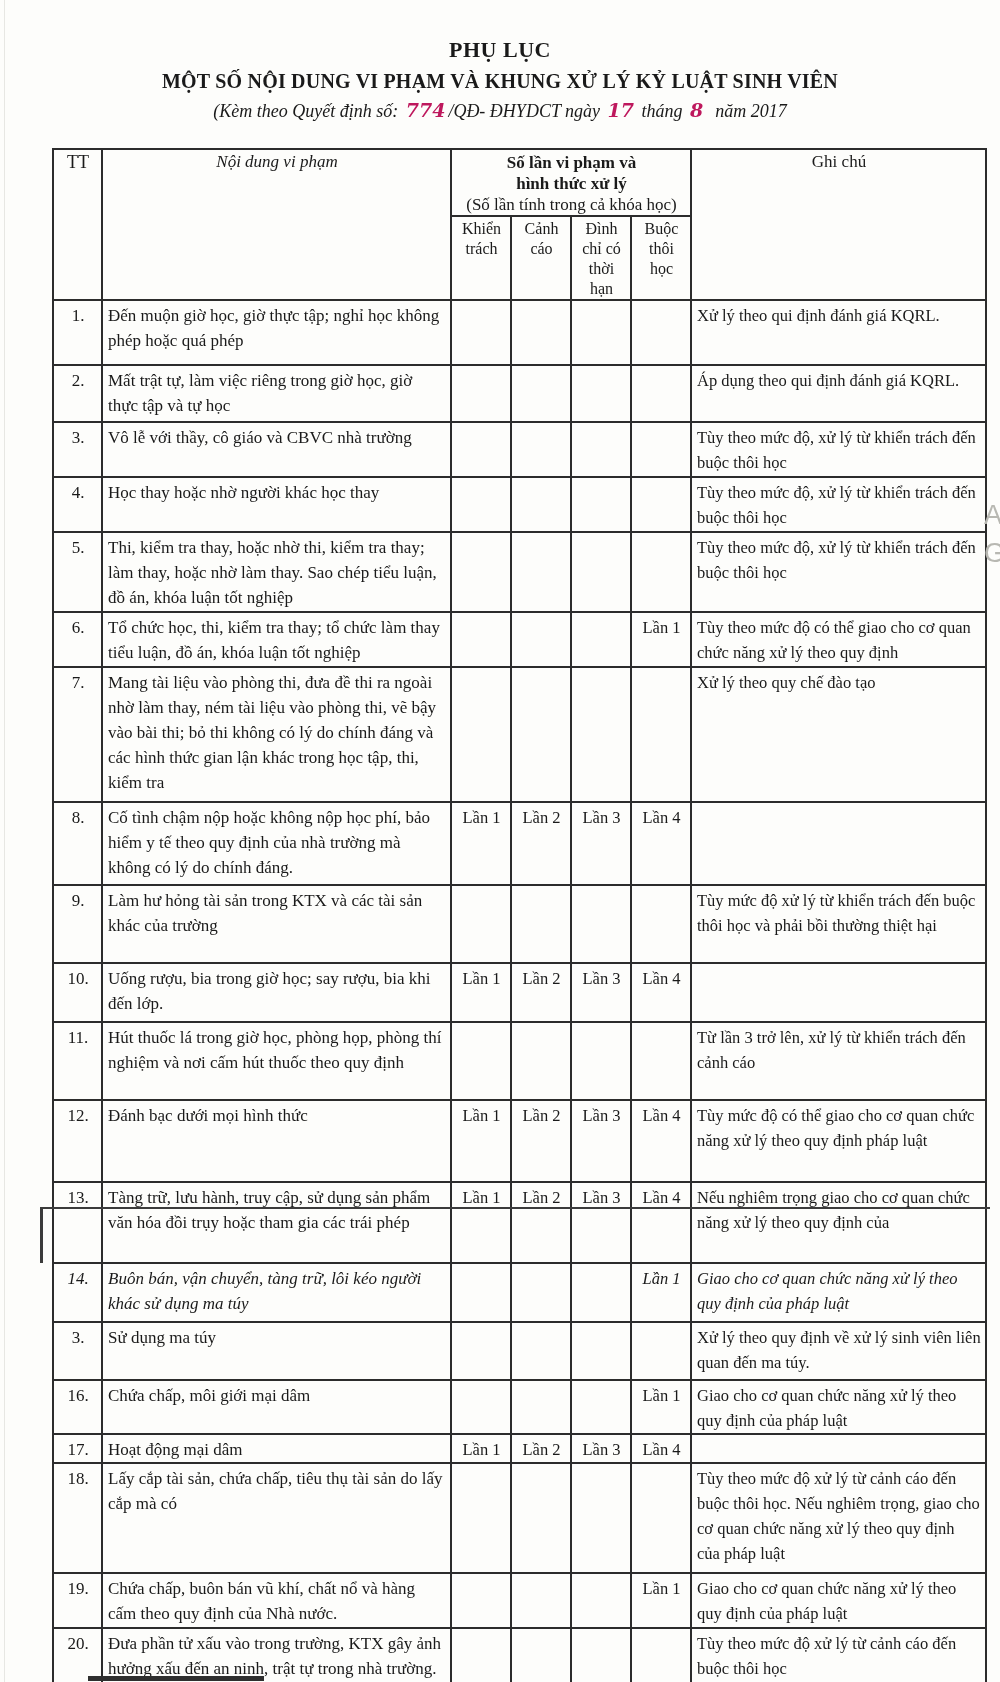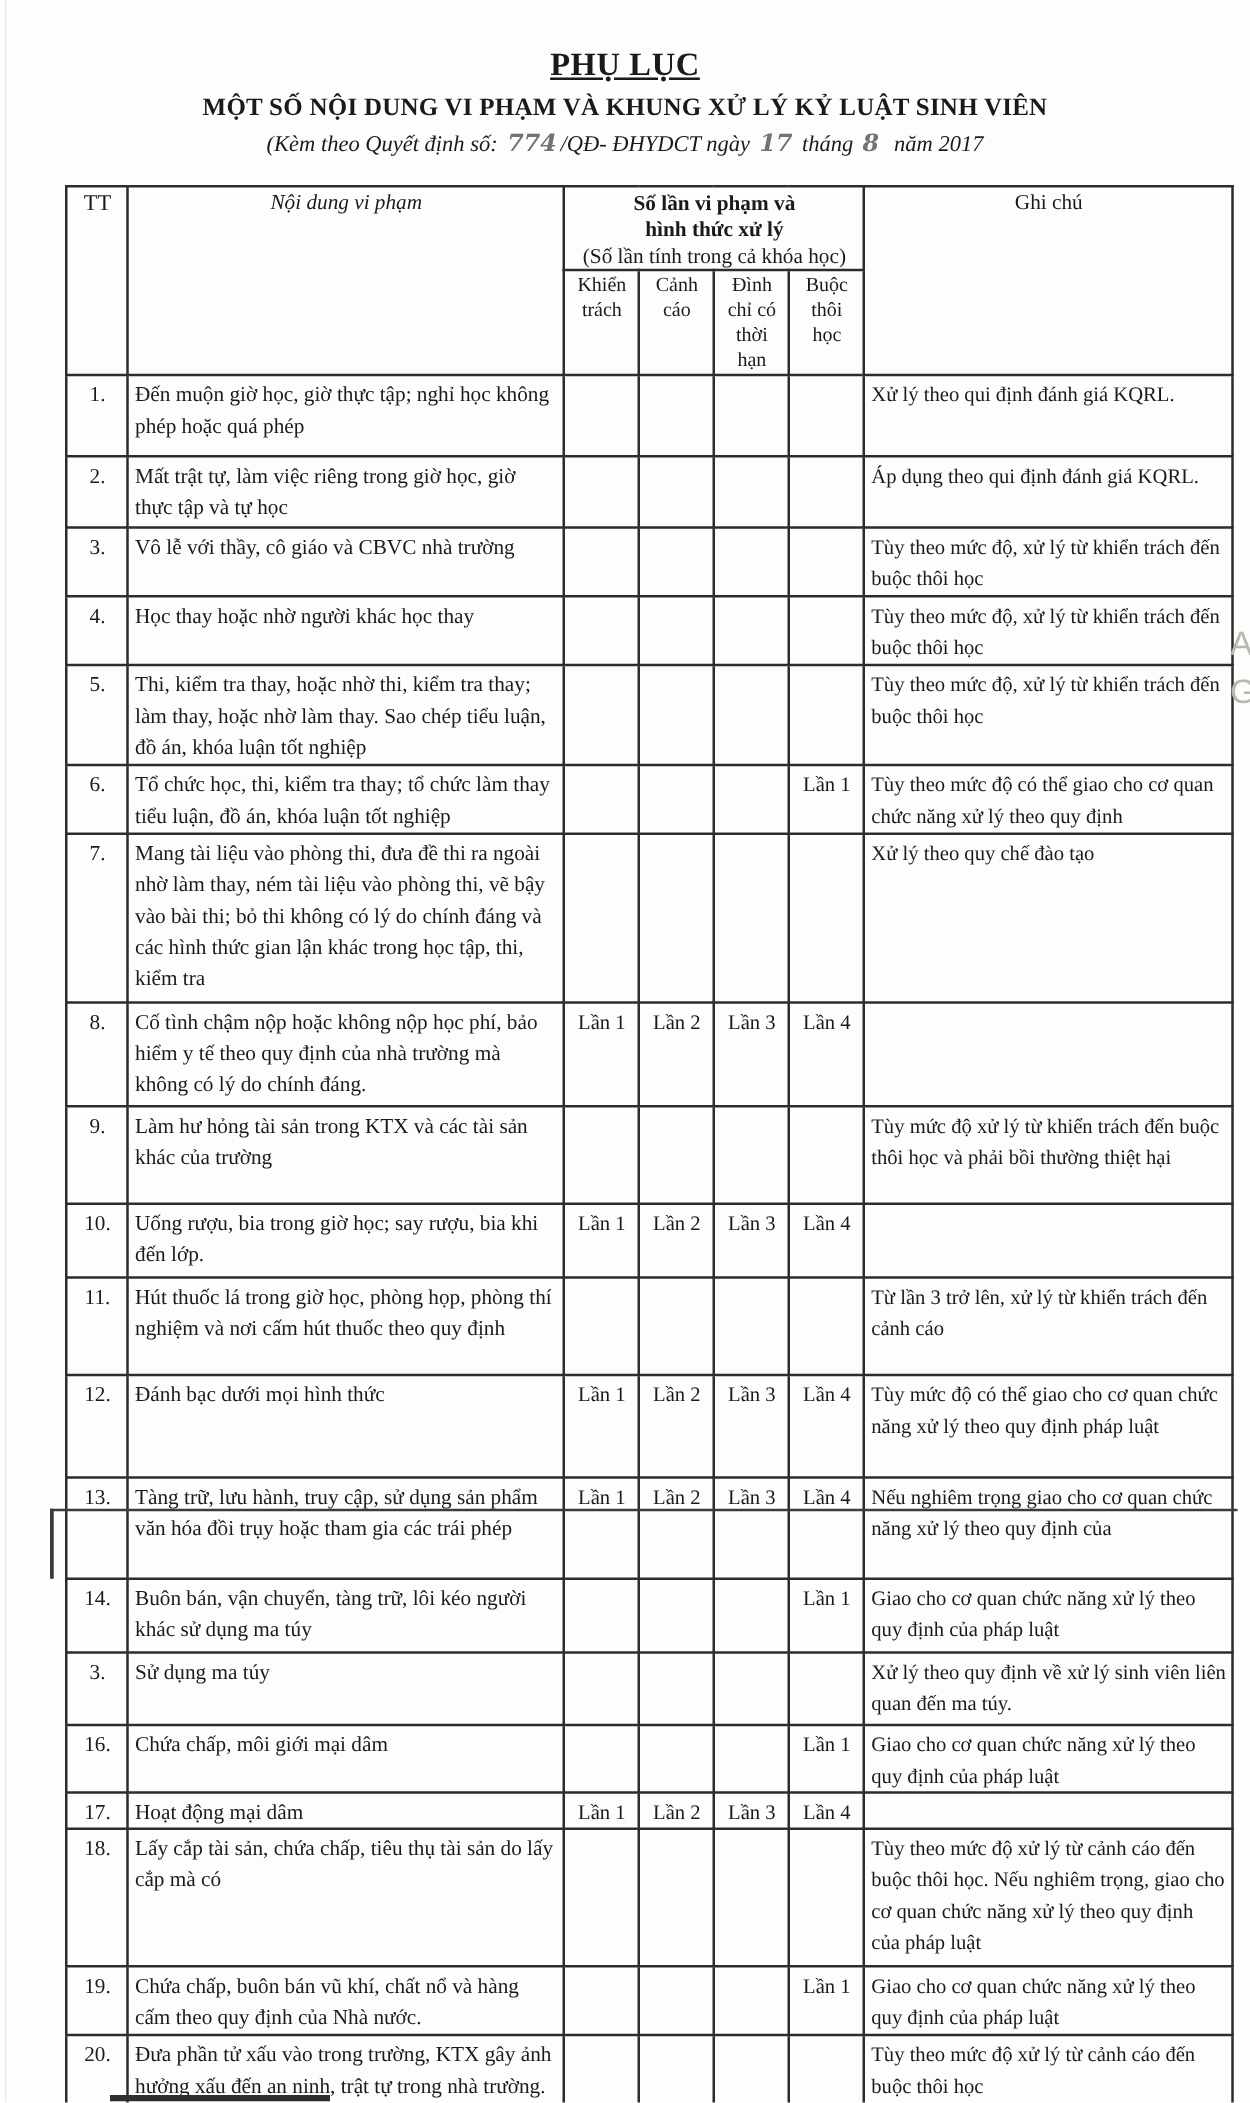--- a/index.html
+++ b/index.html
@@ -8,25 +8,25 @@
     background:#ffffff;
     font-family:"Liberation Serif", serif;
     color:#1a1a1a;
     overflow:hidden;
   }
   .page{position:absolute;inset:0;background:#fdfdfb;}
   .edge-line{position:absolute;left:4px;top:0;width:1px;height:100%;background:#e7e7e3;}
 
   
   .title-block{position:absolute;top:36px;left:0;width:100%;text-align:center;line-height:1.25;}
-  .t1{font-size:26px;font-weight:bold;letter-spacing:.5px;text-decoration:underline;}
+  .t1{font-size:22px;font-weight:bold;letter-spacing:.5px;}
   .t2{font-size:20px;font-weight:bold;margin-top:5px;letter-spacing:.2px;}
   .t3{font-size:18px;font-style:italic;margin-top:5px;}
   .t4{font-size:18px;font-style:italic;margin-top:1px;}
-  .hand{color:#737373;font-family:"DejaVu Serif",serif;font-size:19px;padding:0 3px;font-style:italic;font-weight:bold;}
+  .hand{color:#be185d;font-family:"DejaVu Serif",serif;font-size:19px;padding:0 3px;font-style:italic;font-weight:bold;}
 
   
   table.doc{
     position:absolute;left:52px;top:148px;width:933px;
     border-collapse:collapse;table-layout:fixed;
   }
   table.doc th, table.doc td{
     border:2px solid #2c2c2c;
     vertical-align:top;
     overflow:hidden;
@@ -214,21 +214,21 @@
         </tr>
         <tr style="height: 81px; padding-left: 10px;">
           <td class="tt-cell">13.</td>
           <td class="content-cell">Tàng trữ, lưu hành, truy cập, sử dụng sản phẩm văn hóa đồi trụy hoặc tham gia các trái phép</td>
           <td class="sanction-cell">Lần 1</td>
           <td class="sanction-cell">Lần 2</td>
           <td class="sanction-cell">Lần 3</td>
           <td class="sanction-cell">Lần 4</td>
           <td class="note-cell">Nếu nghiêm trọng giao cho cơ quan chức năng xử lý theo quy định của</td>
         </tr>
-        <tr style="height: 59px;">
+        <tr style="height: 59px; font-style: italic;">
           <td class="tt-cell">14.</td>
           <td class="content-cell">Buôn bán, vận chuyển, tàng trữ, lôi kéo người khác sử dụng ma túy</td>
           <td class="sanction-cell"></td>
           <td class="sanction-cell"></td>
           <td class="sanction-cell"></td>
           <td class="sanction-cell">Lần 1</td>
           <td class="note-cell">Giao cho cơ quan chức năng xử lý theo quy định của pháp luật</td>
         </tr>
         <tr style="height: 58px;">
           <td class="tt-cell">3.</td>

